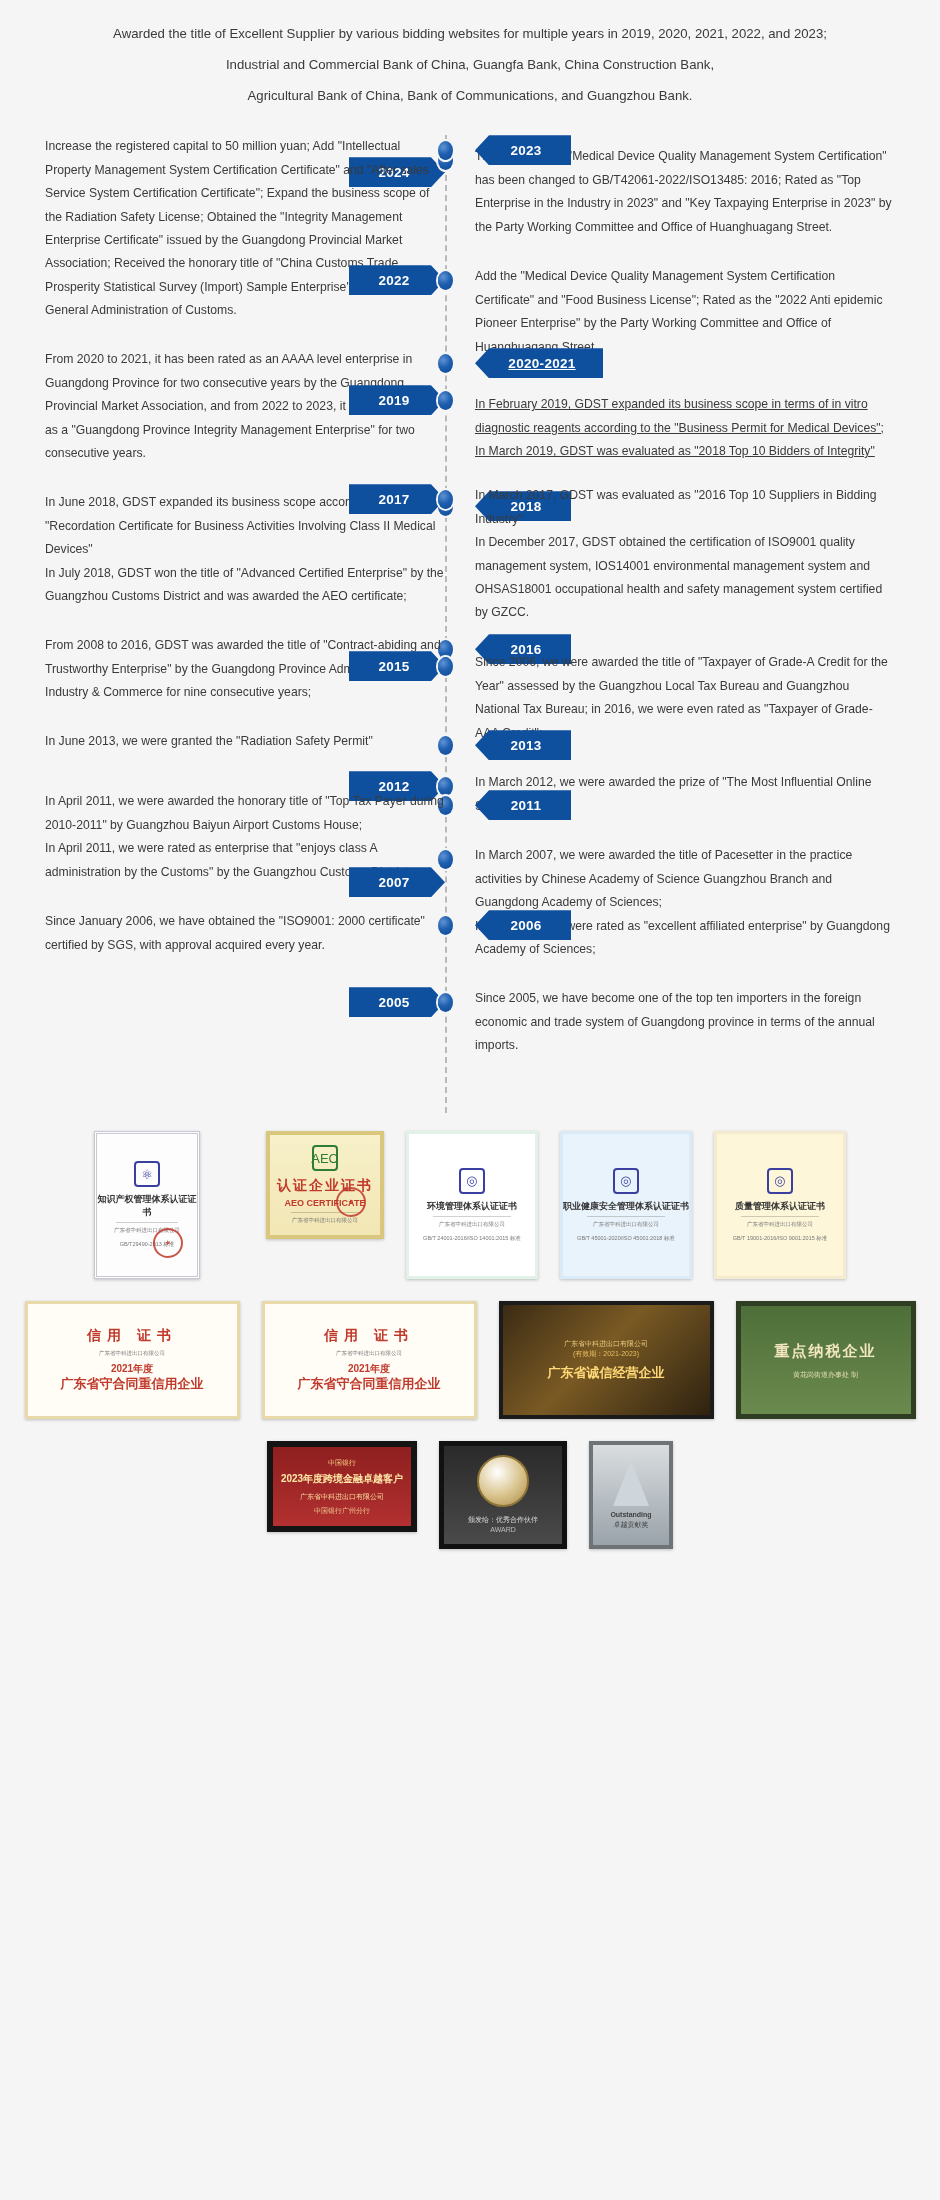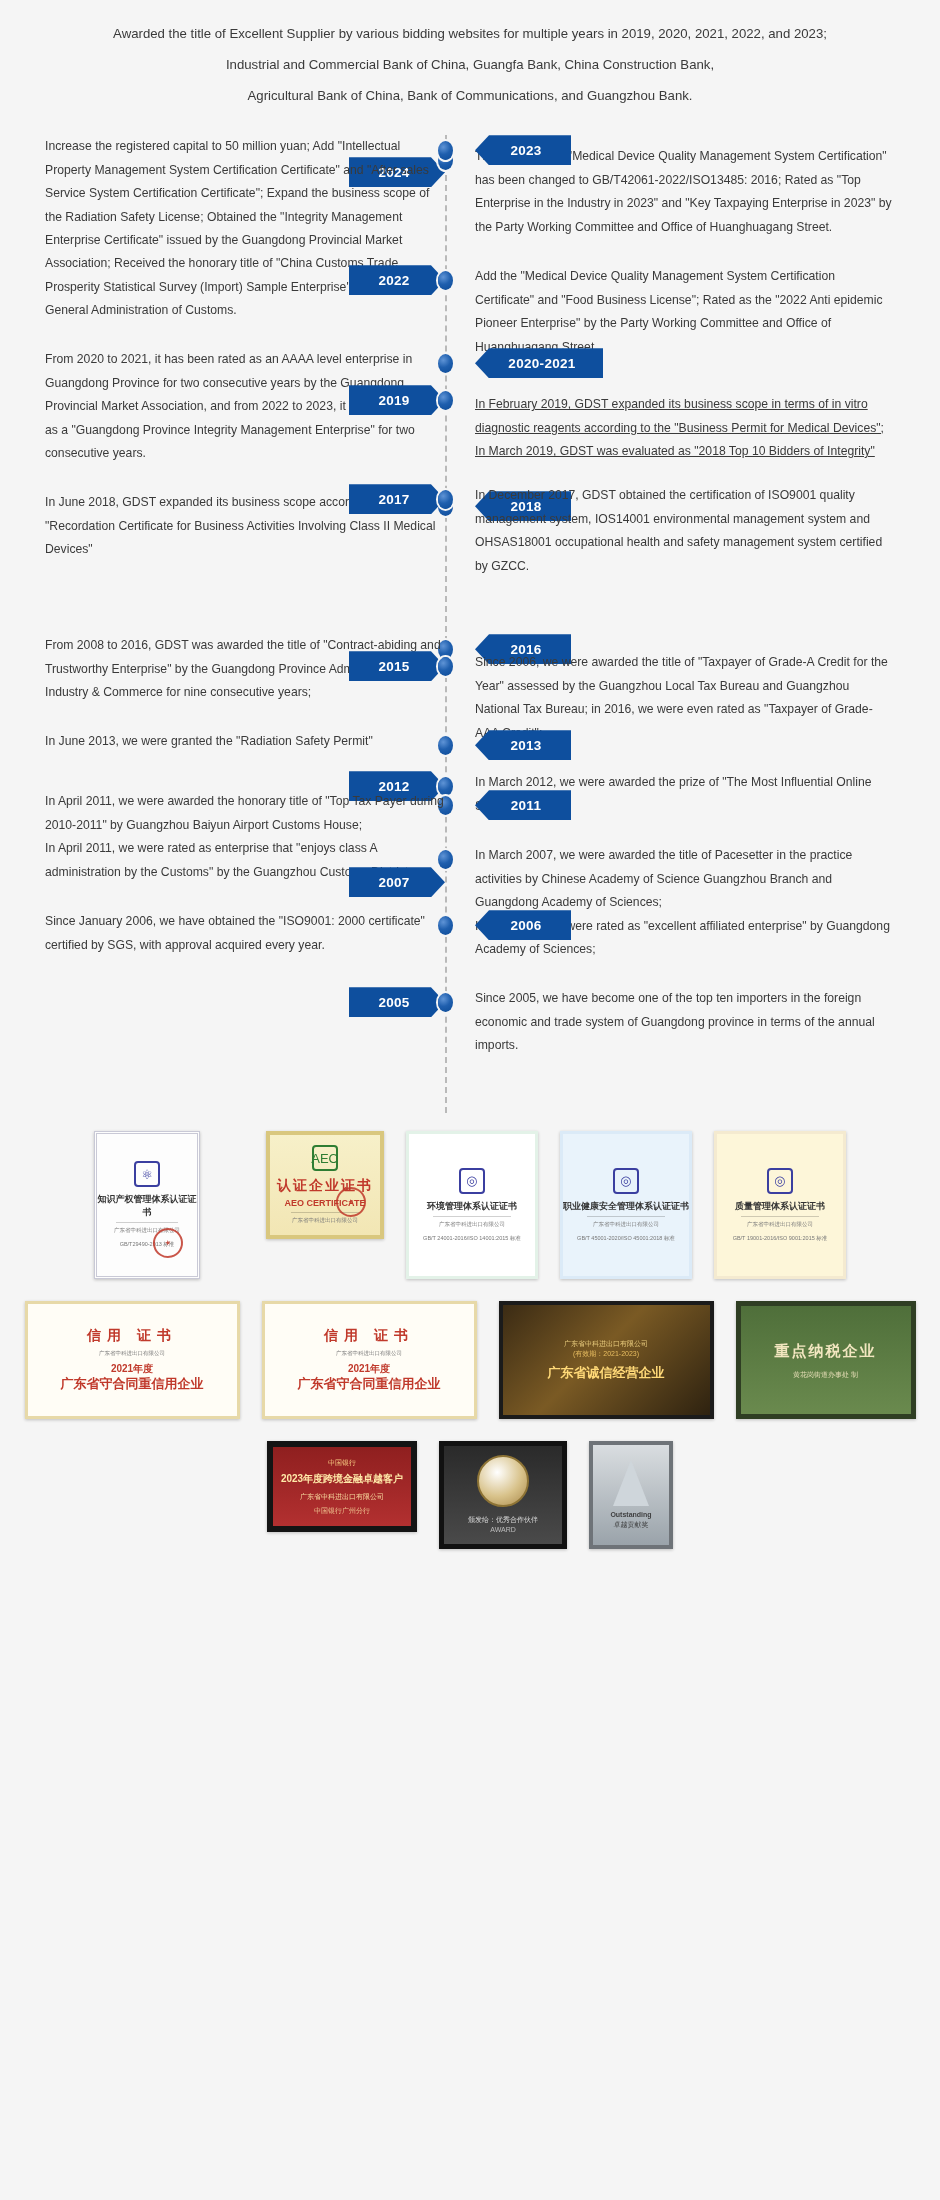--- a/index.html
+++ b/index.html
@@ -167,44 +167,46 @@
         </div>
       </div>
       <div class="entry" style="top: 130px;">
         <div class="tag tag-left" style="top: 0px;">2022</div>
         <div class="dot" style="top: 6px;"></div>
         <div class="txt body-right" style="top: 0px;">
           <div>Add the "Medical Device Quality Management System Certification Certificate" and "Food Business License"; Rated as the "2022 Anti epidemic Pioneer Enterprise" by the Party Working Committee and Office of Huanghuagang Street</div>
         </div>
       </div>
       <div class="entry" style="top: 213px;">
-        <div class="tag tag-right wide" style="top: 0px;">2020-2021</div>
+        <div class="tag tag-right wide" style="top: 0px; text-decoration: underline;">2020-2021</div>
         <div class="dot" style="top: 6px;"></div>
         <div class="txt body-left" style="top: 0px;">
           <div>From 2020 to 2021, it has been rated as an AAAA level enterprise in Guangdong Province for two consecutive years by the Guangdong Provincial Market Association, and from 2022 to 2023, it has been rated as a "Guangdong Province Integrity Management Enterprise" for two consecutive years.</div>
         </div>
       </div>
       <div class="entry" style="top: 250px;">
         <div class="tag tag-left" style="top: 0px;">2019</div>
         <div class="dot" style="top: 6px;"></div>
         <div class="txt body-right" style="top: 8px; text-decoration: underline;">
           <div>In February 2019, GDST expanded its business scope in terms of in vitro diagnostic reagents according to the "Business Permit for Medical Devices"; In March 2019, GDST was evaluated as "2018 Top 10 Bidders of Integrity"</div>
         </div>
       </div>
       <div class="entry" style="top: 356px;">
         <div class="tag tag-right" style="top: 0px;">2018</div>
         <div class="dot" style="top: 6px;"></div>
         <div class="txt body-left" style="top: 0px;">
           <div>In June 2018, GDST expanded its business scope according to the "Recordation Certificate for Business Activities Involving Class II Medical Devices"</div>
+          <div>In July 2018, GDST won the title of "Advanced Certified Enterprise" by the Guangzhou Customs District and was awarded the AEO certificate;</div>
         </div>
       </div>
       <div class="entry" style="top: 349px;">
         <div class="tag tag-left" style="top: 0px;">2017</div>
         <div class="dot" style="top: 6px;"></div>
         <div class="txt body-right" style="top: 0px;">
+          <div>In March 2017, GDST was evaluated as "2016 Top 10 Suppliers in Bidding Industry"</div>
           <div>In December 2017, GDST obtained the certification of ISO9001 quality management system, IOS14001 environmental management system and OHSAS18001 occupational health and safety management system certified by GZCC.</div>
         </div>
       </div>
       <div class="entry" style="top: 499px;">
         <div class="tag tag-right" style="top: 0px;">2016</div>
         <div class="dot" style="top: 6px;"></div>
         <div class="txt body-left" style="top: 0px;">
           <div>From 2008 to 2016, GDST was awarded the title of "Contract-abiding and Trustworthy Enterprise" by the Guangdong Province Administration for Industry &amp; Commerce for nine consecutive years;</div>
         </div>
       </div>

